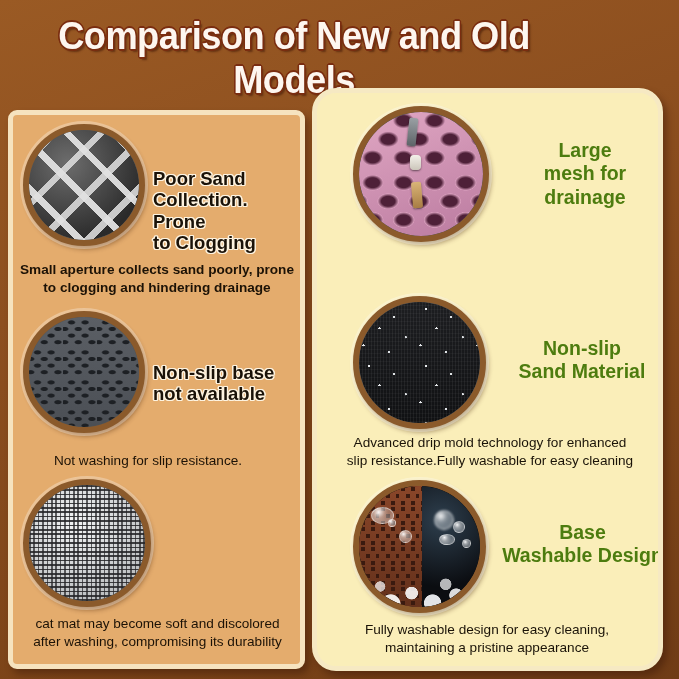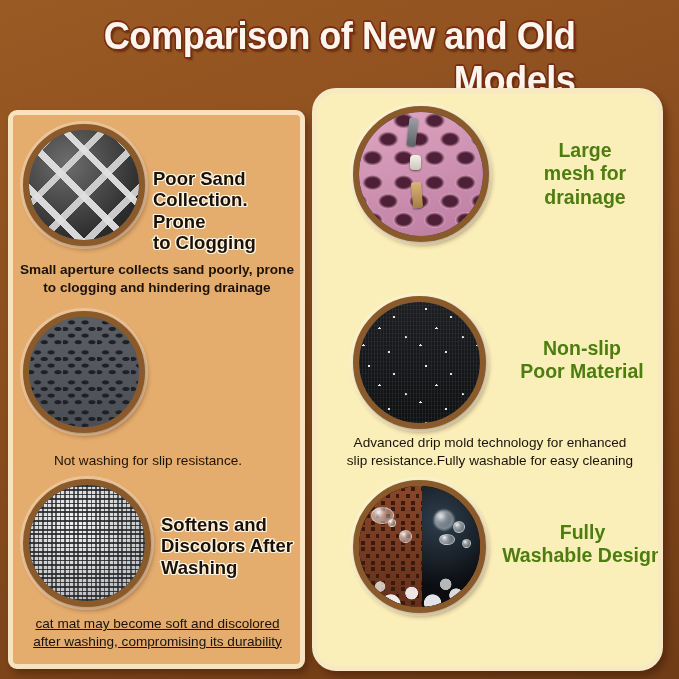--- a/index.html
+++ b/index.html
@@ -10,22 +10,22 @@
   }
   #poster {
     position: relative;
     width: 679px; height: 679px;
     background: linear-gradient(160deg,#9a5a24 0%,#8d4f1f 35%,#7e4519 70%,#6f3c16 100%);
     overflow: hidden;
   }
 
   
   #title-bar {
-    position: absolute; left: 8px; top: 14px; width: 588px;
-    text-align: right;
+    position: absolute; left: 0; top: 14px; width: 588px;
+    text-align: center;
   }
   #title-text {
     display: inline-block;
     font-family: "Liberation Sans", sans-serif;
     font-size: 39px;
     font-weight: bold;
     letter-spacing: -0.6px;
     color: #fdf6ef;
     transform: scaleX(0.93);
     -webkit-text-stroke: 0px;
@@ -215,62 +215,63 @@
     </div>
     <div class="heading-left" style="left:140px; top:53px; width:152px; white-space:pre-line;">Poor Sand
 Collection. Prone
 to Clogging</div>
     <div class="caption" style="left:4px; top:146px; width:280px;font-weight:bold;">Small aperture collects sand poorly, prone
 to clogging and hindering drainage</div>
 
     <div class="thumb" style="left:10px; top:196px; width:122px; height:122px;">
       <div class="inner tex-dimple"></div>
     </div>
+    <div class="heading-left" style="left:140px; top:247px; width:152px; white-space:pre-line;">Non-slip base
+not available</div>
     <div class="caption" style="left:4px; top:337px; width:262px;">Not washing for slip resistance.</div>
 
     <div class="thumb" style="left:10px; top:364px; width:128px; height:128px;">
       <div class="inner tex-fine-mesh"></div>
     </div>
-    <div class="heading-left" style="left:148px; top:399px; width:146px; white-space:pre-line;">Softens and
-Discolors After
-Washing</div>
-    <div class="caption" style="left:4px; top:500px; width:281px;text-decoration:underline;">cat mat may become soft and discolored
+    <div class="caption" style="left:4px; top:500px; width:281px;">cat mat may become soft and discolored
 after washing, compromising its durability</div>
   </div>
 
   <div id="panel-right" class="panel">
 
     <div class="thumb" style="left:36px; top:13px; width:136px; height:136px;">
       <div class="inner tex-hex-pink"></div>
       <div class="hex-debris" style="left:49px; top:6px; width:9px; height:28px; background:linear-gradient(#9aa0a4,#5d6468); transform:rotate(6deg);"></div>
       <div class="hex-debris" style="left:51px; top:43px; width:11px; height:15px; background:linear-gradient(#f4f1ea,#cbc6ba); border-radius:4px;"></div>
       <div class="hex-debris" style="left:53px; top:70px; width:10px; height:26px; background:linear-gradient(#d9b477,#a87d44); transform:rotate(-5deg);"></div>
     </div>
     <div class="heading-right" style="left:184px; top:46px; width:168px; white-space:pre-line;">Large
 mesh for drainage</div>
 
     <div class="thumb" style="left:36px; top:203px; width:133px; height:133px;">
       <div class="inner tex-black-dots"></div>
     </div>
     <div class="heading-right" style="left:184px; top:244px; width:162px; white-space:pre-line;">Non-slip
-Poor Material</div>
+Sand Material</div>
     <div class="caption caption-right" style="left:5px; top:341px; width:336px;">Advanced drip mold technology for enhanced
 slip resistance.Fully washable for easy cleaning</div>
 
     <div class="thumb tex-wash" style="left:36px; top:387px; width:133px; height:133px;">
       <div class="inner" style="overflow:hidden;">
         <div class="wash-left"></div>
         <div class="wash-right"></div>
         <div class="bub" style="left:10%; top:17%; width:23px; height:17px;"></div>
         <div class="bub" style="left:33%; top:36%; width:13px; height:13px;"></div>
         <div class="bub" style="left:24%; top:27%; width:8px; height:8px;"></div>
         <div class="bub" style="left:62%; top:20%; width:20px; height:20px; filter:blur(1.2px);"></div>
         <div class="bub" style="left:78%; top:29%; width:12px; height:12px;"></div>
         <div class="bub" style="left:66%; top:40%; width:16px; height:11px;"></div>
         <div class="bub" style="left:85%; top:44%; width:9px; height:9px;"></div>
         <div class="foam"></div>
       </div>
     </div>
-    <div class="heading-right" style="left:178px; top:428px; width:175px; white-space:pre-line;">Fully
+    <div class="heading-right" style="left:178px; top:428px; width:175px; white-space:pre-line;">Base
 Washable Design</div>
+    <div class="caption caption-right" style="left:5px; top:528px; width:330px;">Fully washable design for easy cleaning,
+maintaining a pristine appearance</div>
   </div>
 
 </div>
 
 </body></html>

